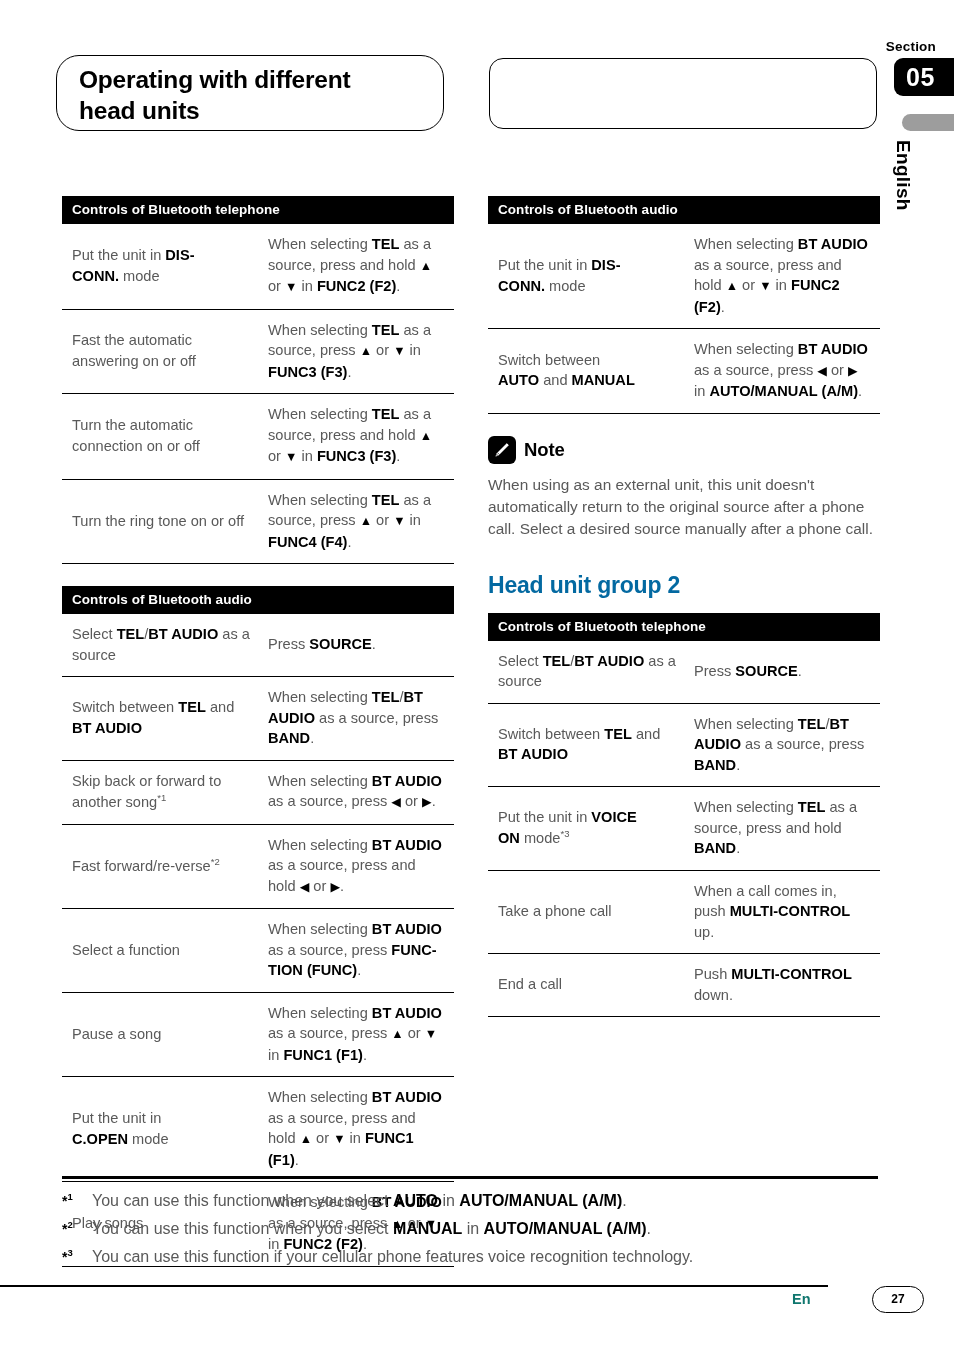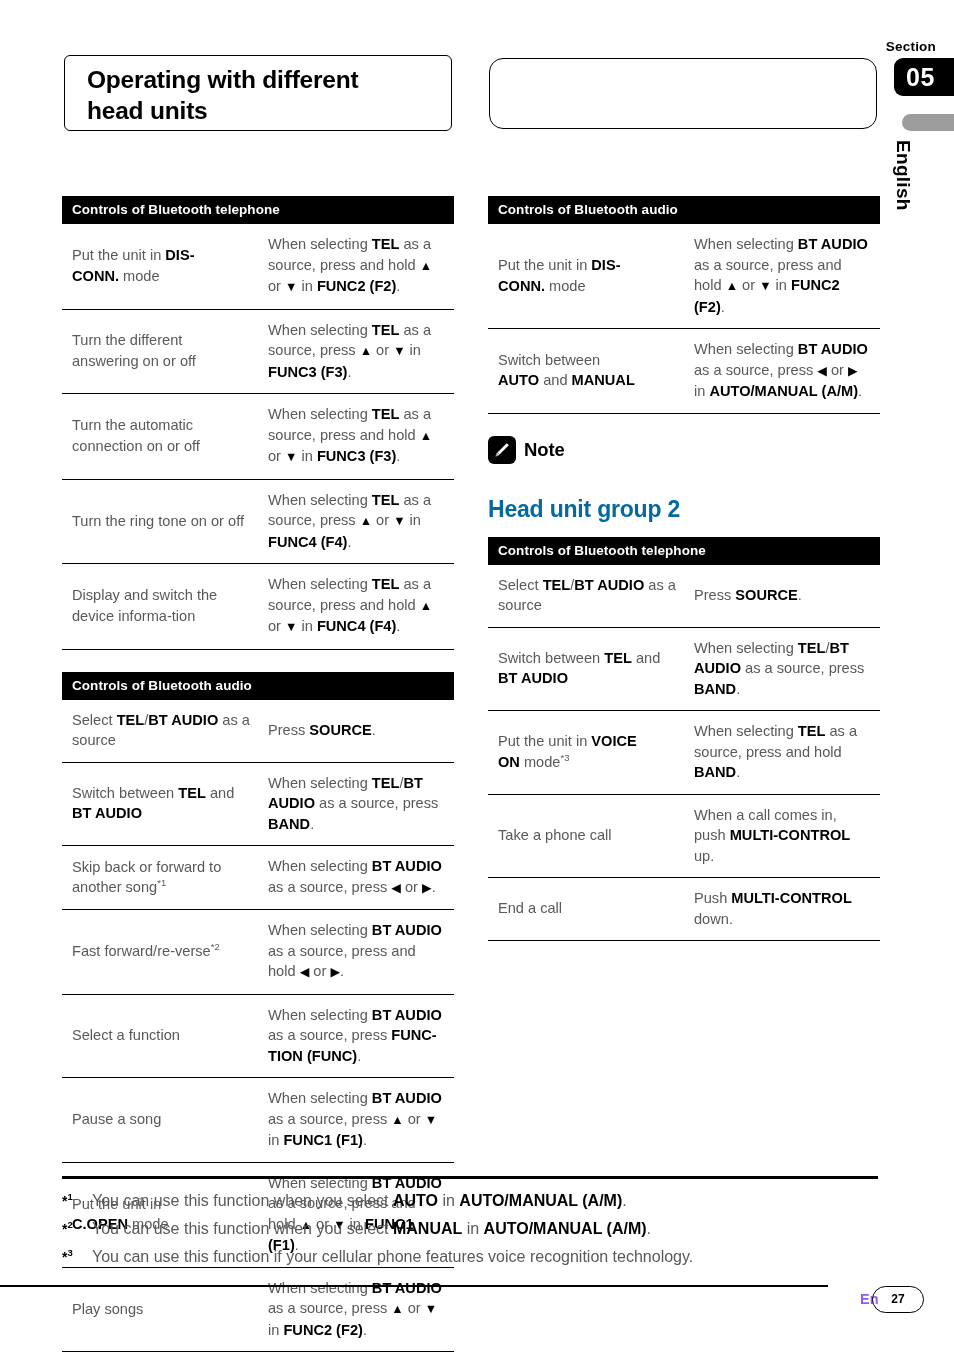--- a/index.html
+++ b/index.html
@@ -67,26 +67,26 @@
     font-weight: bold;
     letter-spacing: .3px;
     writing-mode: vertical-rl;
     text-orientation: mixed;
     color: #000;
   }
 
   
   .title-box {
     position: absolute;
-    left: 64px;
+    left: 56px;
     top: 55px;
     width: 388px;
     height: 76px;
     border: 1.3px solid #000;
-    border-radius: 6px;
+    border-radius: 23px;
     box-sizing: border-box;
     padding: 8px 18px 0 22px;
   }
   .title-box .title-text {
     font-size: 24.5px;
     font-weight: bold;
     line-height: 31px;
     letter-spacing: -.2px;
     color: #000;
   }
@@ -222,25 +222,25 @@
   .footer-rule {
     position: absolute;
     left: 0;
     top: 1285px;
     width: 828px;
     height: 2px;
     background: #000;
   }
   .footer-en {
     position: absolute;
-    left: 860px;
+    left: 792px;
     top: 1291px;
     font-size: 14.5px;
     font-weight: bold;
-    color: #8b5cf6;
+    color: #0f766e;
   }
   .footer-page {
     position: absolute;
     left: 872px;
     top: 1286px;
     width: 52px;
     height: 27px;
     border: 1.6px solid #000;
     border-radius: 14px;
     box-sizing: border-box;
@@ -273,34 +273,30 @@
         <tr>
           <td class="hdr-cell" colspan="2">Controls of Bluetooth telephone</td>
         </tr>
       </tbody>
       <tbody>
           <tr>
             <td class="c1">Put the unit in <b>DIS-</b><br><b>CONN.</b> mode</td>
             <td class="c2">When selecting <b>TEL</b> as a source, press and hold <span class="arr">▲</span> or <span class="arr">▼</span> in <b>FUNC2 (F2)</b>.</td>
           </tr>
           <tr>
-            <td class="c1">Turn the different answering on or off</td>
+            <td class="c1">Fast the automatic answering on or off</td>
             <td class="c2">When selecting <b>TEL</b> as a source, press <span class="arr">▲</span> or <span class="arr">▼</span> in <b>FUNC3 (F3)</b>.</td>
           </tr>
           <tr>
             <td class="c1">Turn the automatic connection on or off</td>
             <td class="c2">When selecting <b>TEL</b> as a source, press and hold <span class="arr">▲</span> or <span class="arr">▼</span> in <b>FUNC3 (F3)</b>.</td>
           </tr>
           <tr>
             <td class="c1">Turn the ring tone on or off</td>
             <td class="c2">When selecting <b>TEL</b> as a source, press <span class="arr">▲</span> or <span class="arr">▼</span> in <b>FUNC4 (F4)</b>.</td>
-          </tr>
-          <tr>
-            <td class="c1">Display and switch the device informa-tion</td>
-            <td class="c2">When selecting <b>TEL</b> as a source, press and hold <span class="arr">▲</span> or <span class="arr">▼</span> in <b>FUNC4 (F4)</b>.</td>
           </tr>
         </tbody>
     </table>
 
     <table class="ctrl-table">
       <tbody>
         <tr>
           <td class="hdr-cell" colspan="2">Controls of Bluetooth audio</td>
         </tr>
       </tbody>
@@ -365,20 +361,21 @@
         <span class="note-icon">
           <svg width="19" height="19" viewBox="0 0 24 24" aria-hidden="true">
             <path d="M3.2 20.8 L6.6 19.9 L20.2 6.3 L17.7 3.8 L4.1 17.4 Z" fill="#ffffff"></path>
             <path d="M17.7 3.8 L20.2 6.3" stroke="#000" stroke-width="0.9"></path>
             <path d="M5.6 16.0 L8.0 18.4" stroke="#000" stroke-width="0.9"></path>
             <path d="M3.2 20.8 L6.6 19.9 L4.1 17.4 Z" fill="#ffffff" stroke="#000" stroke-width="0.7"></path>
           </svg>
         </span>
         <span class="note-title">Note</span>
       </div>
+      <div class="note-body">When using as an external unit, this unit doesn't automatically return to the original source after a phone call. Select a desired source manually after a phone call.</div>
     </div>
 
     <div class="sec-heading">Head unit group 2</div>
 
     <table class="ctrl-table">
       <tbody>
         <tr>
           <td class="hdr-cell" colspan="2">Controls of Bluetooth telephone</td>
         </tr>
       </tbody>

